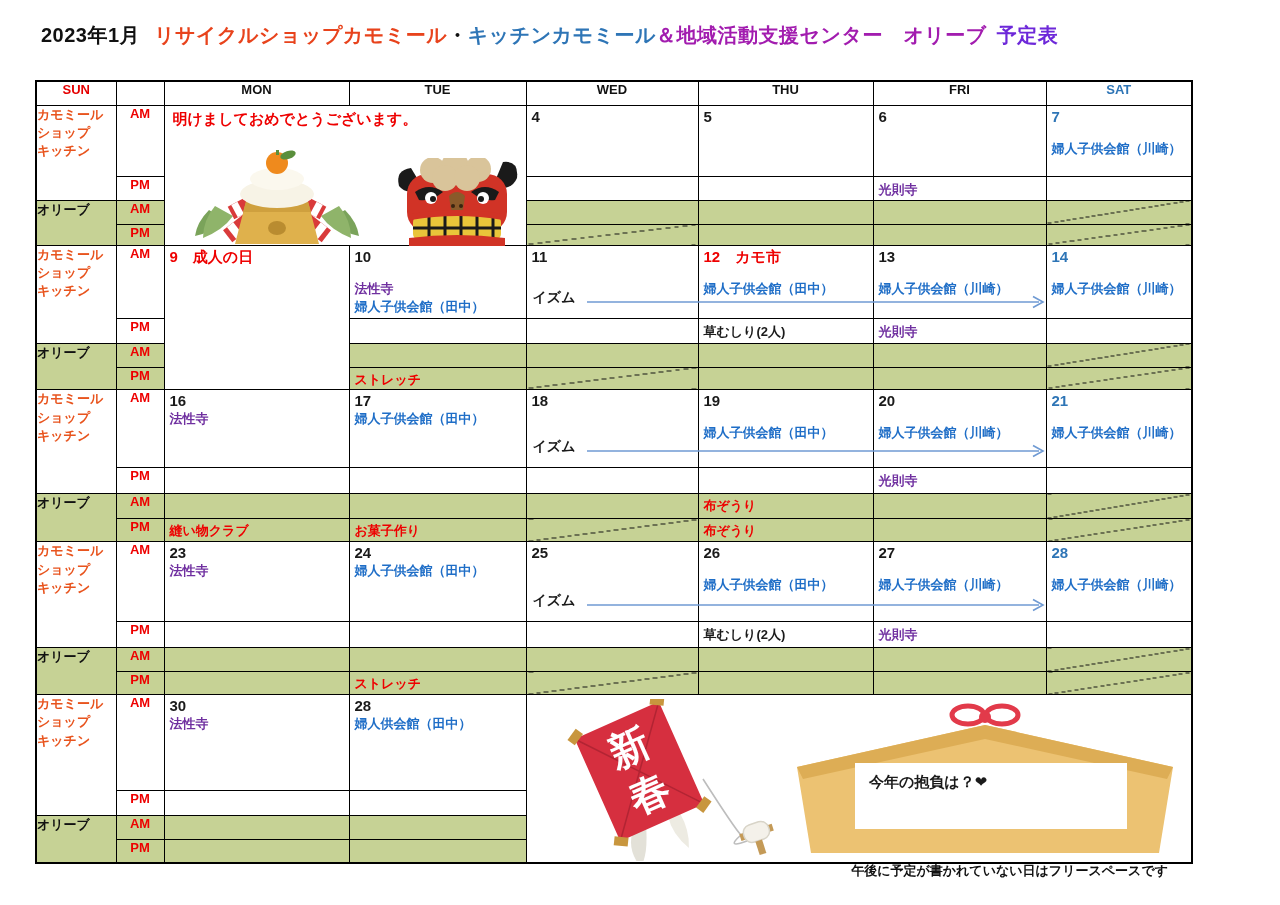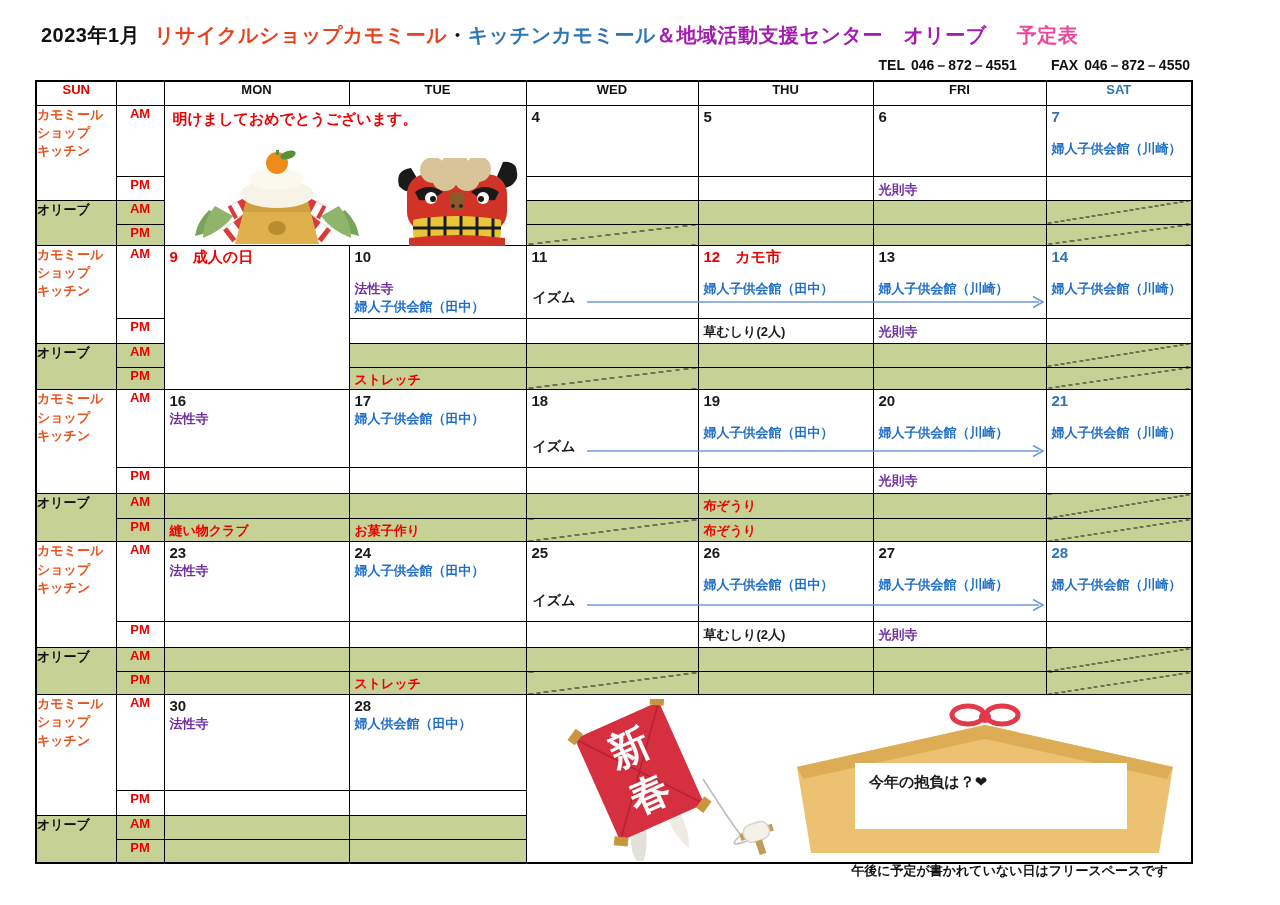--- a/index.html
+++ b/index.html
@@ -15,21 +15,21 @@
   .title-bar {
     position: absolute; top: 22px; left: 41px;
     font-size: 20px; font-weight: bold; letter-spacing: 0.5px;
     white-space: nowrap; color: #111;
   }
   .t-month { color:#111; margin-right: 14px; }
   .t-recycle { color:#e8431c; }
   .t-sep { color:#111; }
   .t-kitchen { color:#2e75b6; }
   .t-center { color:#a21caf; }
-  .t-sheet { color:#ec4899; margin-left: 30px; }
+  .t-sheet { color:#6d28d9; margin-left: 10px; }
   .contact-line {
     position: absolute; top: 57px; right: 90px;
     font-size: 14px; font-weight: bold; color:#111; white-space: nowrap;
   }
   .contact-line .lbl { margin-right: 6px; }
   .contact-line .gap { display:inline-block; width: 34px; }
   
   table.cal {
     position: absolute; top: 80px; left: 35px;
     border-collapse: collapse; table-layout: fixed;
@@ -73,23 +73,20 @@
 </style>
 </head>
 <body>
 
 <div class="page">
 
   <div class="title-bar">
     <span class="t-month">2023年1月</span><span class="t-recycle">リサイクルショップカモミール</span><span class="t-sep">・</span><span class="t-kitchen">キッチンカモミール</span><span class="t-center">＆地域活動支援センター　オリーブ</span><span class="t-sheet">予定表</span>
   </div>
 
-  <div class="contact-line">
-    <span class="lbl">TEL</span><span>046－872－4551</span><span class="gap"></span><span class="lbl">FAX</span><span>046－872－4550</span>
-  </div>
 
   <table class="cal">
     <colgroup>
       <col style="width:80px">
         <col style="width:48px">
         <col style="width:185px">
         <col style="width:177px">
       <col style="width:172px">
         <col style="width:175px">
         <col style="width:173px">

